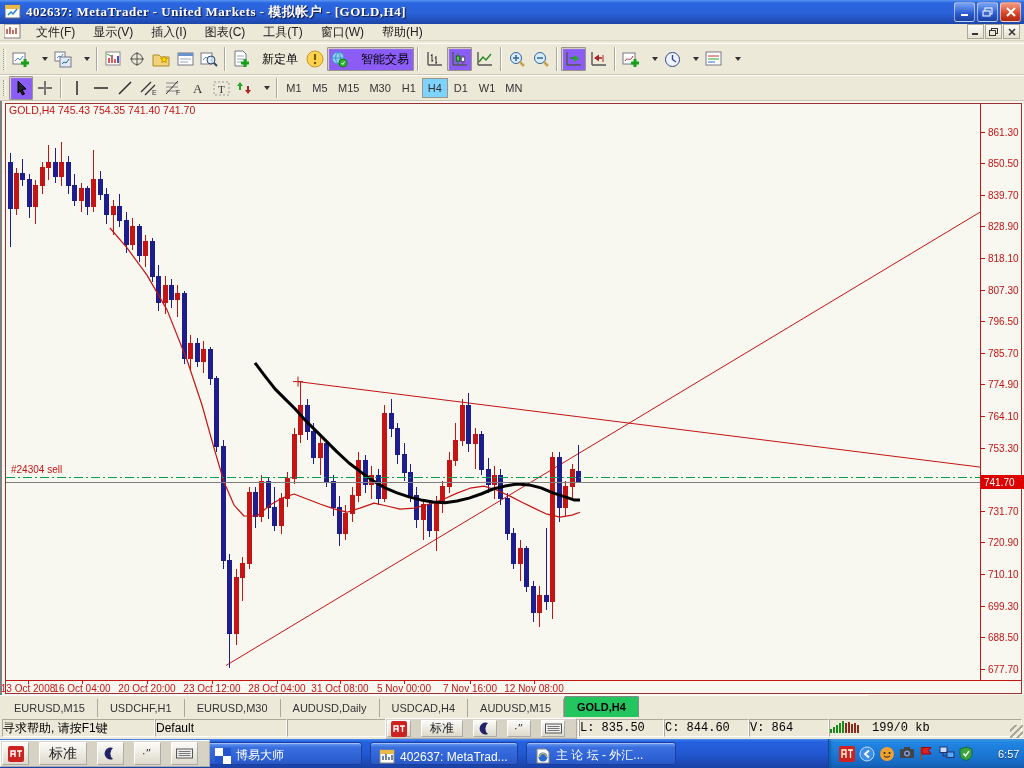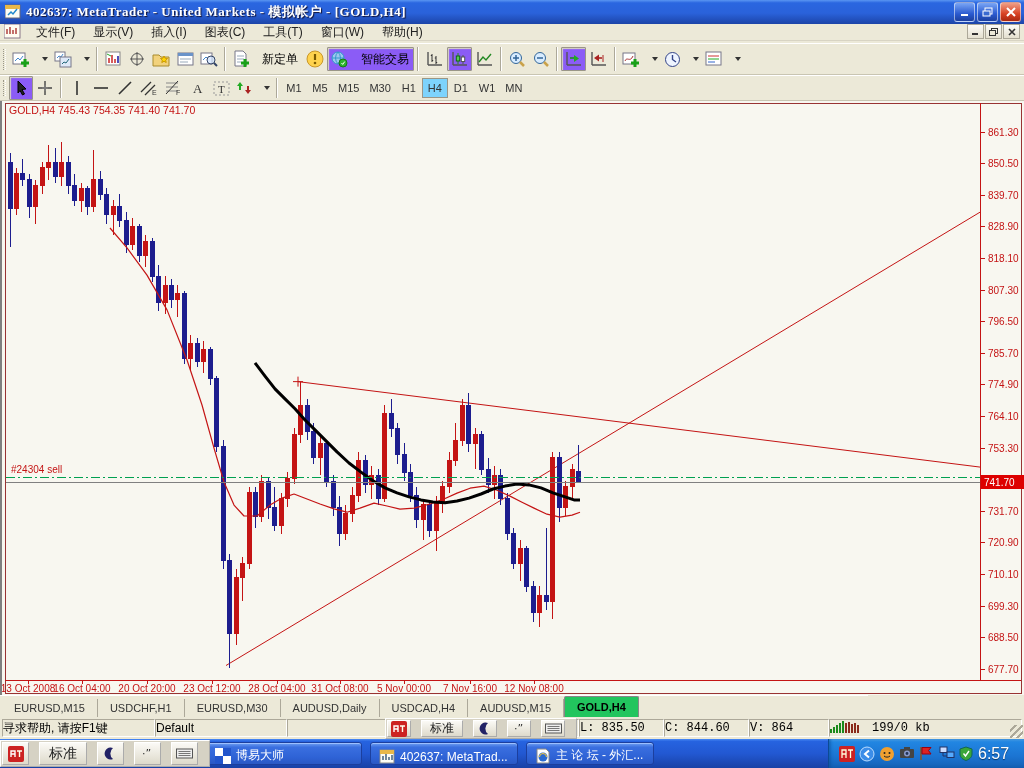--- a/index.html
+++ b/index.html
@@ -71,21 +71,21 @@
 
 #taskbar{position:absolute;left:0;top:739px;width:1024px;height:29px;
   background:linear-gradient(180deg,#4b8cf5 0%,#2663e0 8%,#2258d2 50%,#1941a5 100%)}
 .qlaunch{position:absolute;left:133px;top:0;height:29px;display:flex;align-items:center;gap:6px;padding:0 4px;color:#fff}
 .taskbtn{position:absolute;top:3px;height:23px;border-radius:3px;display:flex;align-items:flex-end;gap:5px;padding:0 8px;
   background:linear-gradient(180deg,#71a1f2 0%,#3a6fe0 20%,#2e62d5 70%,#2a58c4 100%);
   border:1px solid #1c3f9e;box-shadow:inset 0 1px 0 #9cc0ff;color:#fff;font-size:12px;white-space:nowrap;overflow:hidden}
 #tray{position:absolute;right:0;top:0;height:29px;width:196px;
   background:linear-gradient(180deg,#4fa7f0 0%,#2286e2 10%,#1b74d2 60%,#1560b4 100%);
   border-left:1px solid #0c4a94;box-shadow:inset 2px 0 3px #0c4a9480;display:flex;align-items:center;gap:3px;padding:0 8px 0 10px}
-#tray .clock{color:#fff;font-size:16px;margin-left:0;text-shadow:0 1px 1px #036}
+#tray .clock{color:#fff;font-size:11px;margin-left:20px;text-shadow:0 1px 1px #036}
 .trayico{width:16px;height:16px;flex:0 0 auto}
 .ie-e{font-family:"Liberation Serif","DejaVu Serif",serif;font-style:italic;font-weight:bold;font-size:17px;color:#cfe4ff;text-shadow:0 1px 2px #036}
 </style>
 </head>
 <body>
 
 <div class="titlebar">
   <span class="app-ico">
     <svg width="17" height="16" viewBox="0 0 17 16">
         <rect x="0" y="1" width="15" height="13" fill="#fdfdf5" stroke="#667"></rect>
@@ -776,21 +776,21 @@
       <span class="taskbtn" style="left: 370px; width: 148px;">
         <span style="display: flex;">
           <svg width="16" height="15" viewBox="0 0 16 15">
             <rect x="1" y="1" width="14" height="13" fill="#fdfdf5" stroke="#888"></rect>
             <rect x="1" y="1" width="14" height="4" fill="#e8b84a"></rect>
             <path d="M4 11V7M7 11V5M10 11V8M13 11V6" stroke="#357" stroke-width="1.4"></path>
           </svg>
         </span>
         <span>402637: MetaTrad...</span>
       </span>
-      <span class="taskbtn" style="left: 526px; width: 128px;">
+      <span class="taskbtn" style="left: 526px; width: 150px;">
         <span style="display: flex;">
           <svg width="16" height="16" viewBox="0 0 16 16">
             <path d="M2 1h9l3 3v11H2z" fill="#fff" stroke="#888"></path>
             <circle cx="8" cy="9" r="4.5" fill="#2a6ad0"></circle>
             <path d="M4.5 9a3.5 3.5 0 017 0" stroke="#fc3" fill="none"></path>
           </svg>
         </span>
         <span>主 论 坛 - 外汇...</span>
       </span>
     </div>

